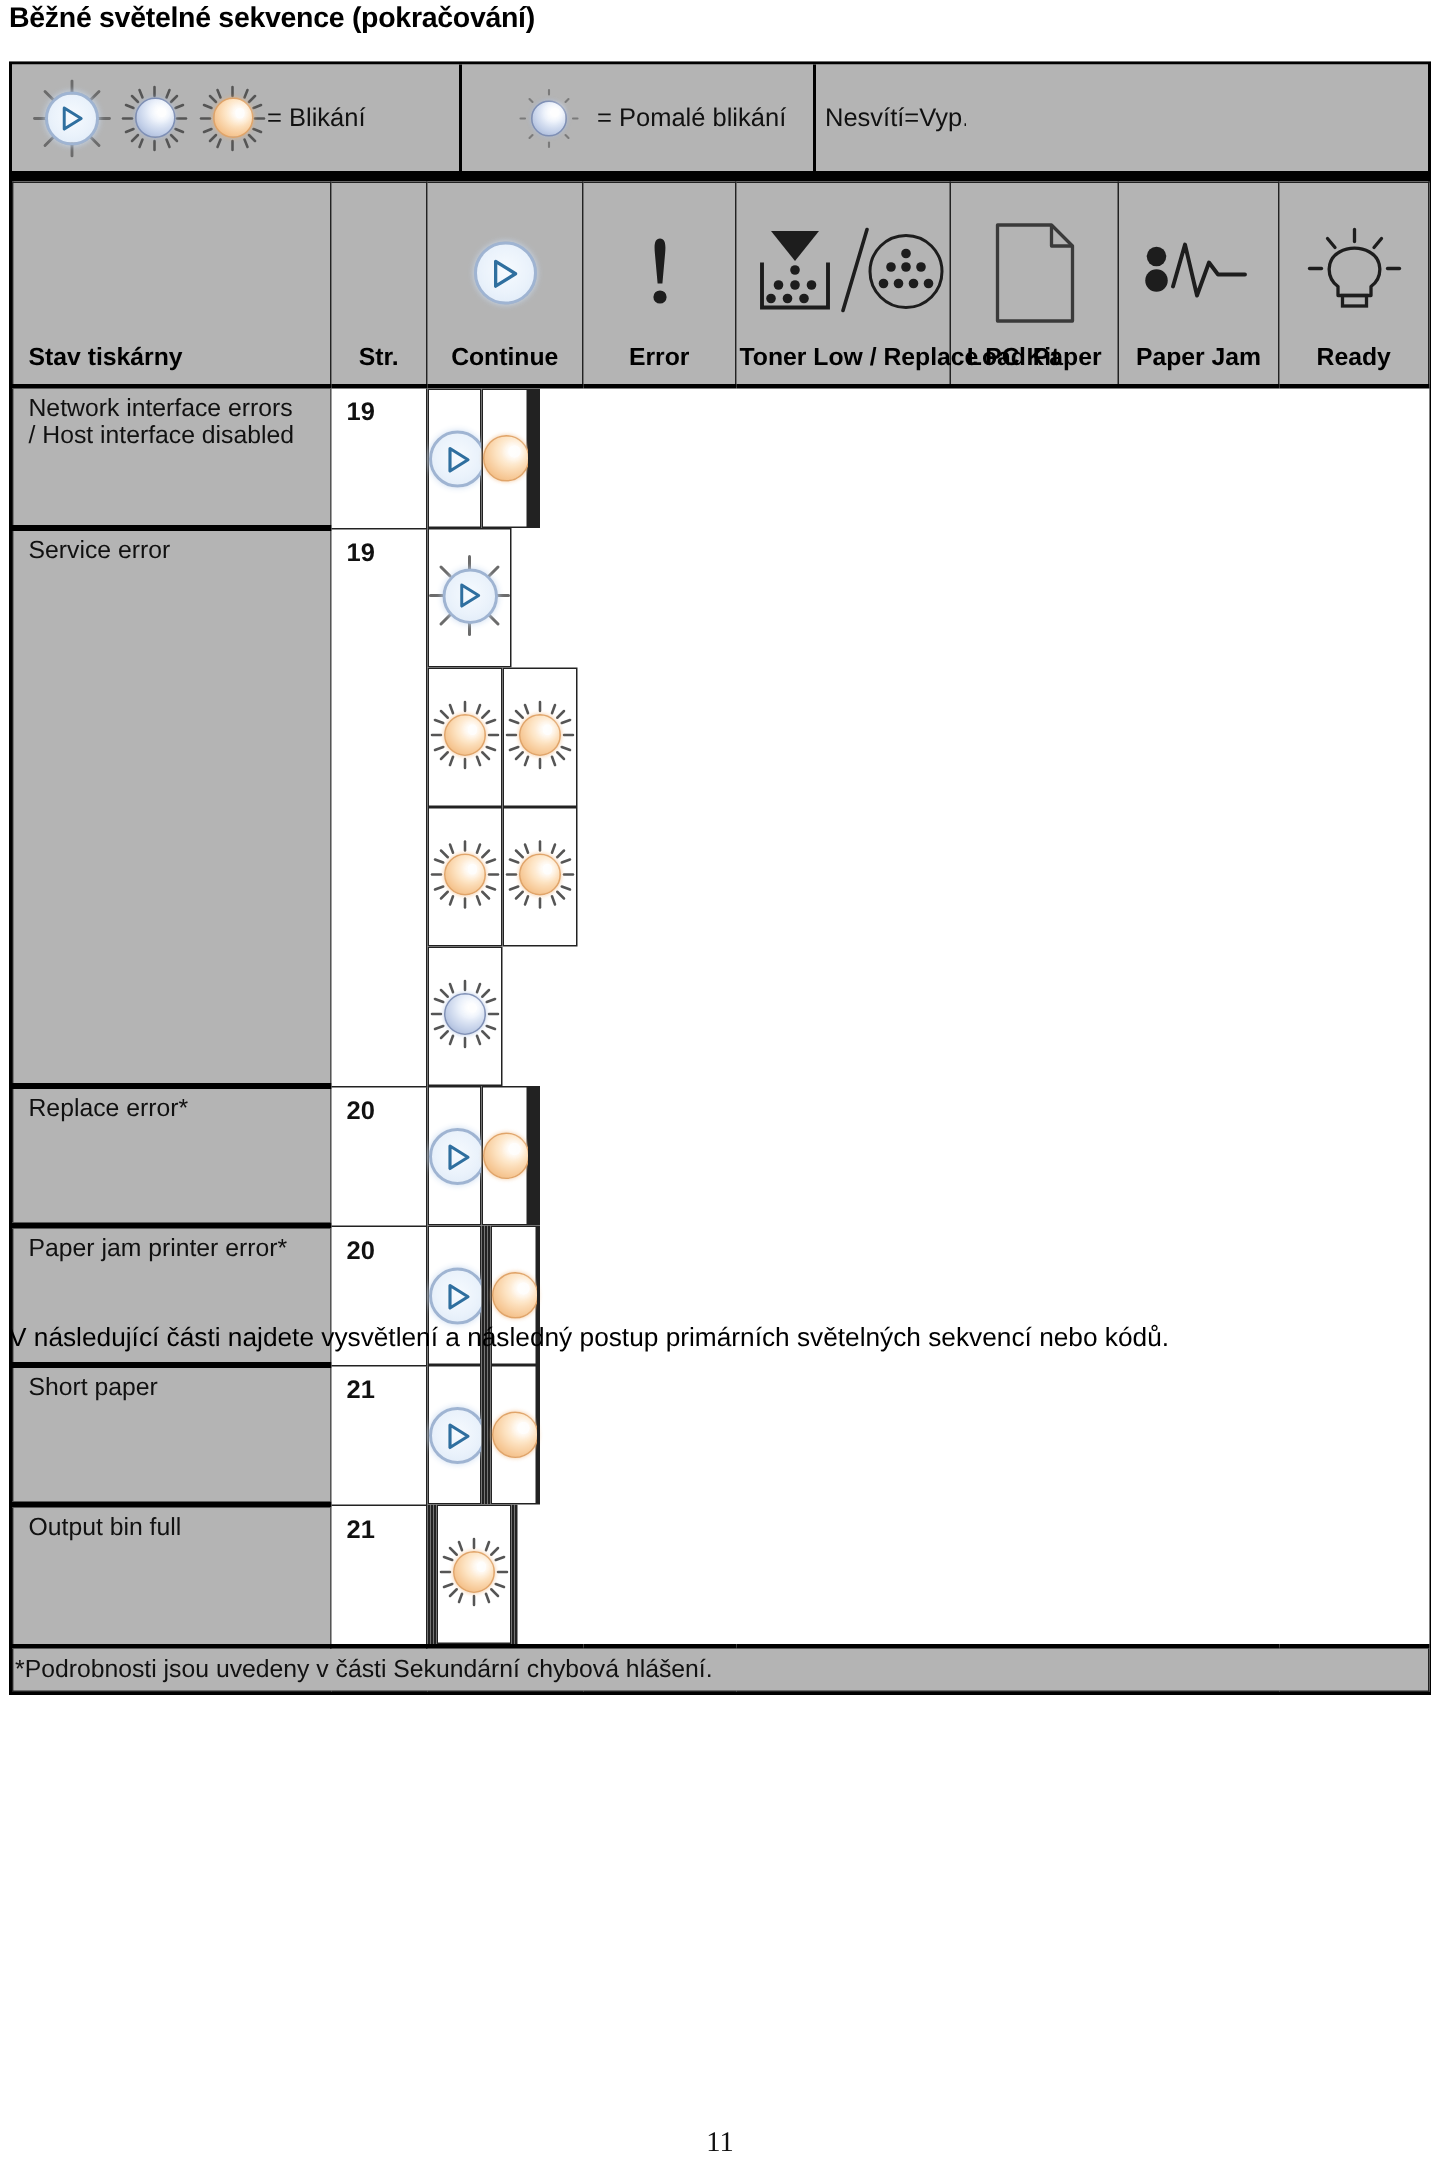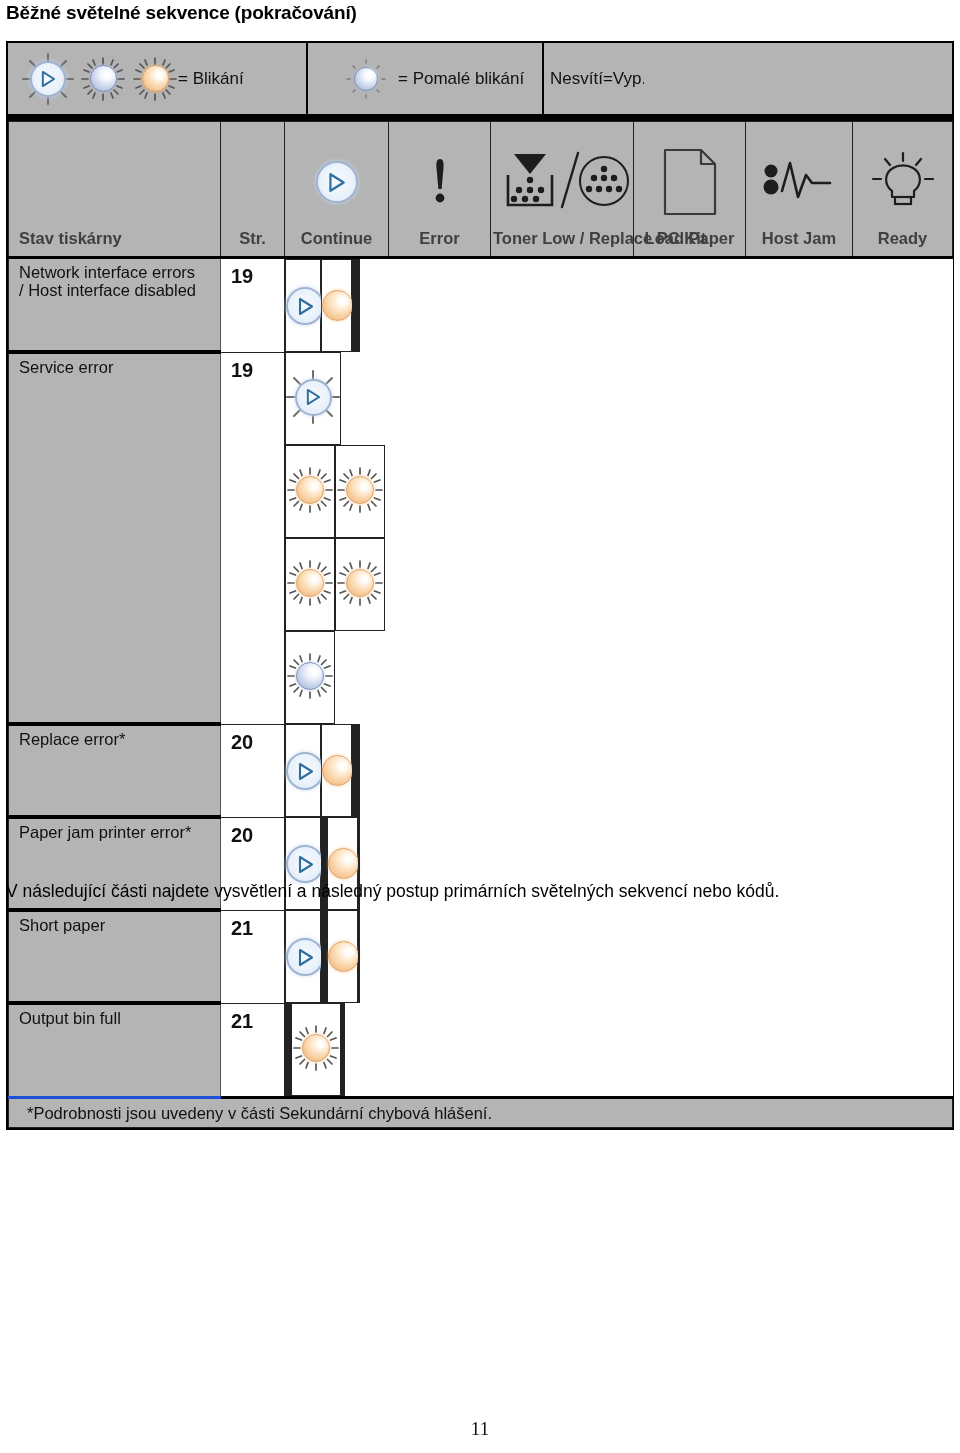--- a/index.html
+++ b/index.html
@@ -95,21 +95,21 @@
   .hdr td.state-h{text-align:left;}
   .hdr-icon{
     height:96px;
     display:flex;
     align-items:center;
     justify-content:center;
   }
   .hdr-label{
     font-size:16.5px;
     font-weight:bold;
-    color:#404040;
+    color:#000000;
     line-height:1.08;
     padding:0 2px 8px 2px;
     white-space:nowrap;
   }
   .hdr td.state-h .hdr-label{padding-left:10px;}
 
   
   .drow td{height:93px;}
   .drow td.state{
     background:#b4b4b4;
@@ -129,21 +129,21 @@
     text-align:center;
   }
   .state-text{
     font-size:16.5px;
     color:#111;
     line-height:1.12;
     padding:4px 6px 0 10px;
     white-space:pre-line;
   }
   .page-text{
-    font-size:20px;
+    font-size:17px;
     font-weight:bold;
     color:#111;
     padding:6px 0 0 10px;
   }
   .lampwrap{
     display:flex;
     align-items:center;
     justify-content:center;
     height:88px;
   }
@@ -151,21 +151,21 @@
   
   .footnote-row td{
     background:#b4b4b4;
     border-top:3px solid #000;
     height:30px;
     vertical-align:middle;
   }
   .footnote{
     font-size:16.5px;
     color:#111;
-    padding-left:18px;
+    padding-left:1px;
     white-space:nowrap;
   }
 
   
   .lamp{position:relative;display:inline-block;}
   .bulb{
     border-radius:50%;
     position:relative;
     display:block;
   }
@@ -401,21 +401,21 @@
       </td>
 
       <td>
         <div class="hdr-icon">
           <svg width="74" height="50" viewBox="0 0 74 50">
             <circle cx="9" cy="14" r="6.5" fill="#1d1d1d"></circle>
             <circle cx="9" cy="30" r="7.5" fill="#1d1d1d"></circle>
             <path d="M20 34 L28 6 L36 40 L44 18 L50 26 L68 26" fill="none" stroke="#1d1d1d" stroke-width="2.6" stroke-linejoin="round" stroke-linecap="round"></path>
           </svg>
         </div>
-        <div class="hdr-label">Host Jam</div>
+        <div class="hdr-label">Paper Jam</div>
       </td>
 
       <td>
         <div class="hdr-icon">
           <svg width="66" height="62" viewBox="0 0 66 62">
             <path d="M22 40 C14 34 14 22 23 17 C29 13.5 37 13.5 43 17 C52 22 52 34 44 40 L44 46 L22 46 Z" fill="none" stroke="#1d1d1d" stroke-width="2.2" stroke-linejoin="round"></path>
             <rect x="25" y="46" width="16" height="7" fill="none" stroke="#1d1d1d" stroke-width="2.2"></rect>
             <g stroke="#1d1d1d" stroke-width="2.2" stroke-linecap="round">
               <line x1="33" y1="2" x2="33" y2="10"></line>
               <line x1="15" y1="8" x2="20" y2="14"></line>
@@ -715,21 +715,21 @@
         <div class="lampwrap">
           <span class="lamp" style="width:29px;height:29px;">
             <span class="bulb orange" style="width:29px;height:29px;"></span>
           </span>
         </div>
       </td>
       <td class="lamp"><div class="lampwrap"></div></td>
     </tr>
 
     <tr class="drow">
-      <td class="state" style="border-bottom:3px solid #1d4ed8;">
+      <td class="state" style="border-bottom:1px solid #1d4ed8;">
         <div class="state-text">Output bin full</div>
       </td>
       <td class="page">
         <div class="page-text">21</div>
       </td>
       <td class="lamp"><div class="lampwrap"></div></td>
       <td class="lamp"><div class="lampwrap"></div></td>
       <td class="lamp"><div class="lampwrap"></div></td>
       <td class="lamp">
         <div class="lampwrap">

